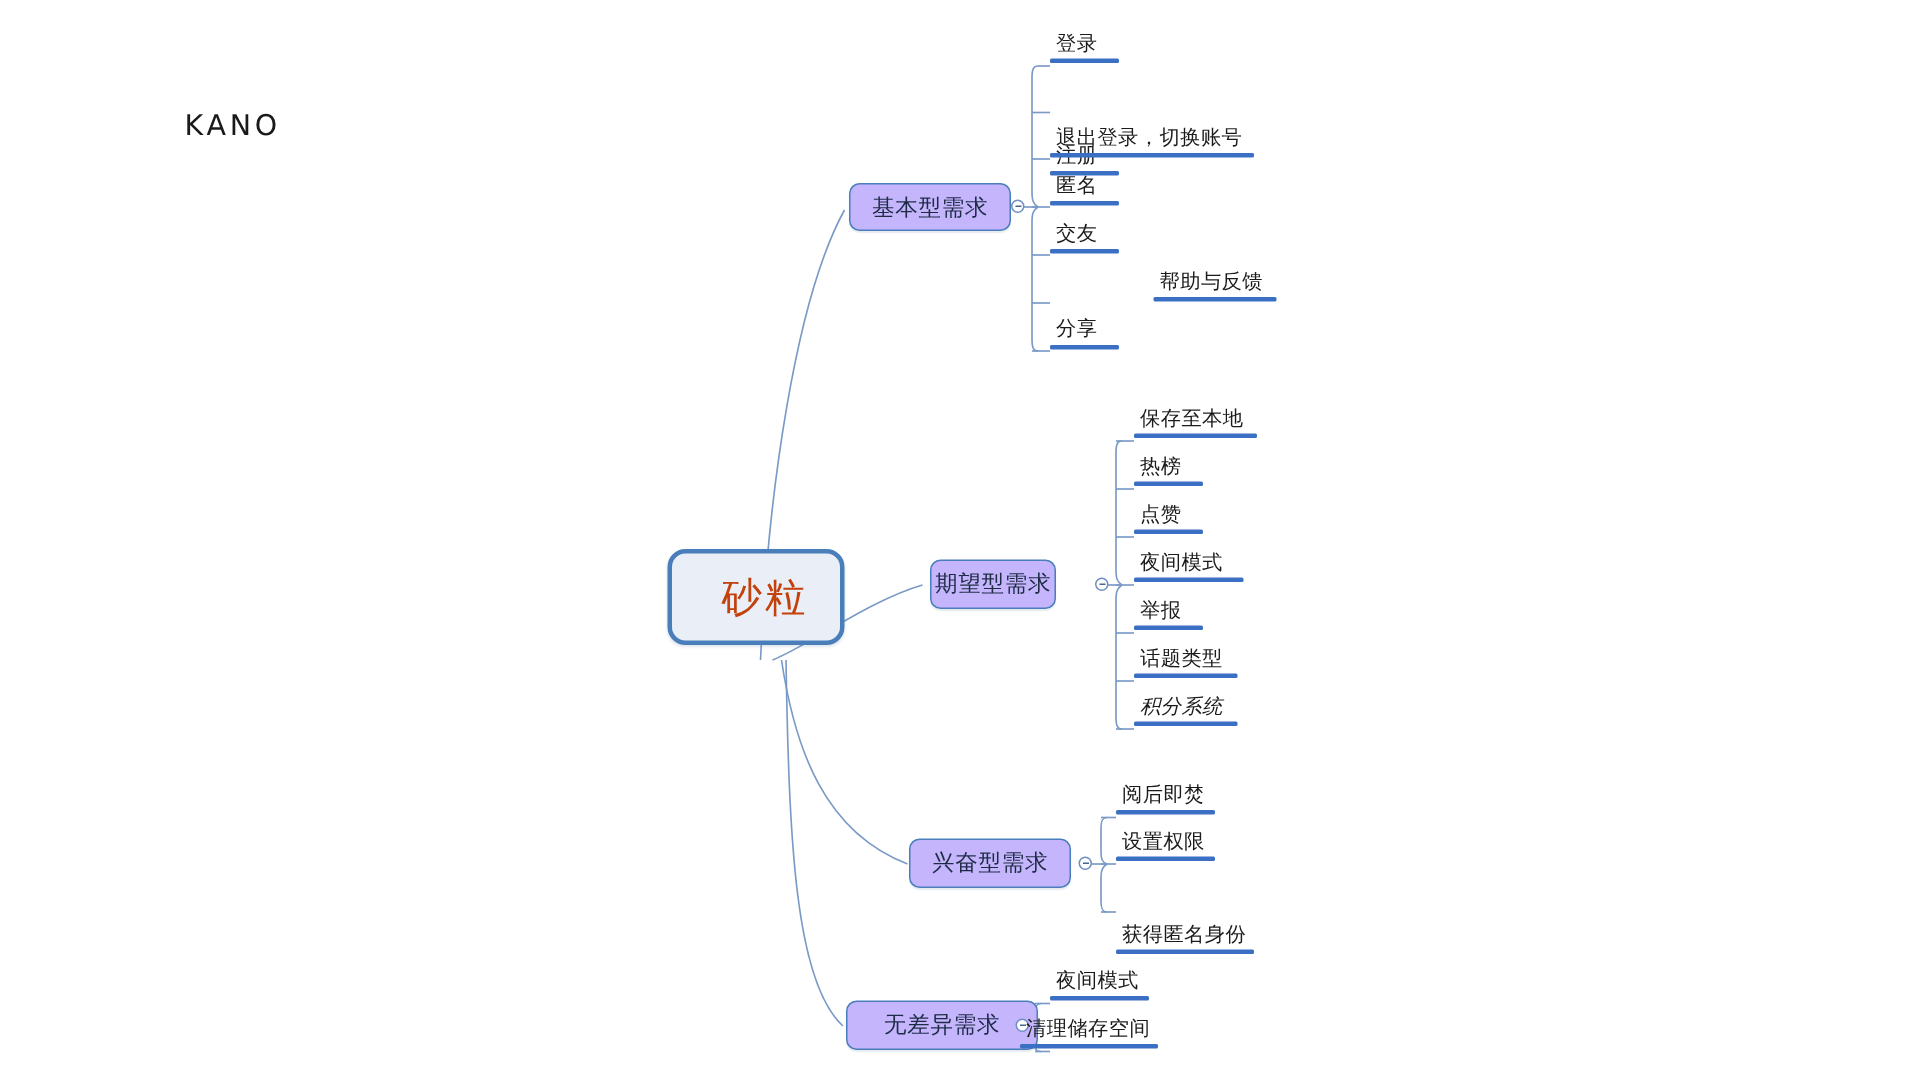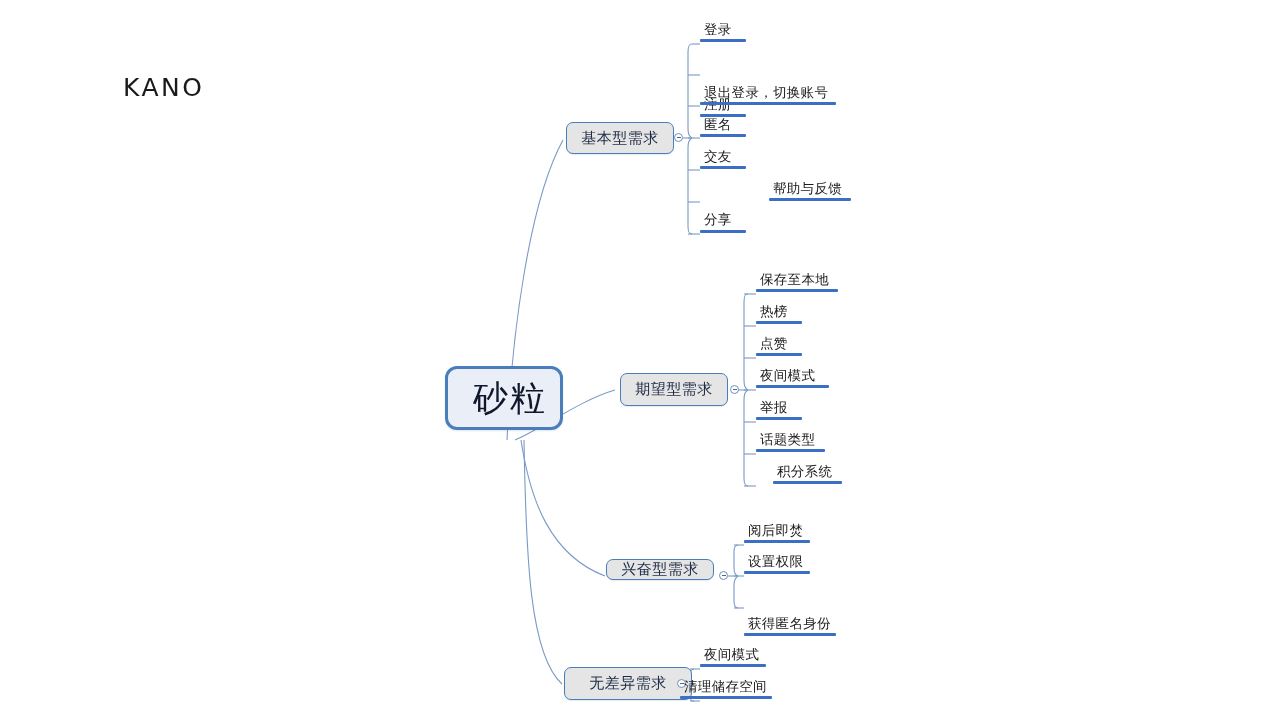--- a/index.html
+++ b/index.html
@@ -27,54 +27,54 @@
     left: 0; top: 0;
     width: 1279px;
     height: 720px;
     pointer-events: none;
   }
 
   .corner-title {
     position: absolute;
     left: 123px;
     top: 73px;
-    font-size: 25px;
+    font-size: 19px;
     letter-spacing: 2.5px;
     color: #1a1a1a;
     font-family: "DejaVu Sans", "Liberation Sans", sans-serif;
     white-space: nowrap;
   }
 
   
   .root-node {
     position: absolute;
     box-sizing: border-box;
     border: 3px solid #4a7ebb;
     border-radius: 12px;
     background: #eaeff7;
     display: flex;
     align-items: center;
     justify-content: center;
     box-shadow: 0 1px 2px rgba(80,110,150,0.18);
   }
   .root-node .node-text {
-    font-size: 35px;
-    color: #0f172a;
+    font-size: 27px;
+    color: #c2410c;
     letter-spacing: 2px;
     white-space: nowrap;
     margin-left: 12px;
   }
 
   
   .branch-node {
     position: absolute;
     box-sizing: border-box;
     border: 1.4px solid #4a7ebb;
     border-radius: 7px;
-    background: #e5e5e5;
+    background: #c4b5fd;
     display: flex;
     align-items: center;
     justify-content: center;
     box-shadow: 0 1px 1px rgba(80,110,150,0.14);
   }
   .branch-node .node-text {
     font-size: 15px;
     color: #1d2b45;
     white-space: nowrap;
     letter-spacing: 0.5px;
@@ -211,21 +211,21 @@
   </div>
   <div class="leaf" style="left:741px; top:180px;margin-left:28px;">
     <span class="leaf-text">帮助与反馈</span>
     <span class="leaf-underline" style="width:82px;"></span>
   </div>
   <div class="leaf" style="left:700px; top:212px;font-family:Liberation Mono, monospace;">
     <span class="leaf-text">分享</span>
     <span class="leaf-underline" style="width:46px;"></span>
   </div>
 
-  <div class="branch-node" style="left:620px; top:373px; width:108px; height:33px;text-align:right;">
+  <div class="branch-node" style="left:620px; top:373px; width:84px; height:33px;text-align:right;">
     <span class="node-text">期望型需求</span>
   </div>
   <div class="toggle" style="left:730px; top:385px;"></div>
 
   <div class="leaf" style="left:756px; top:271px;">
     <span class="leaf-text">保存至本地</span>
     <span class="leaf-underline" style="width:82px;"></span>
   </div>
   <div class="leaf" style="left:756px; top:303px;">
     <span class="leaf-text">热榜</span>
@@ -240,26 +240,26 @@
     <span class="leaf-underline" style="width:73px;"></span>
   </div>
   <div class="leaf" style="left:756px; top:399px;">
     <span class="leaf-text">举报</span>
     <span class="leaf-underline" style="width:46px;"></span>
   </div>
   <div class="leaf" style="left:756px; top:431px;">
     <span class="leaf-text">话题类型</span>
     <span class="leaf-underline" style="width:69px;"></span>
   </div>
-  <div class="leaf" style="left:773px; top:463px;">
+  <div class="leaf" style="left:756px; top:463px;font-style:italic;">
     <span class="leaf-text">积分系统</span>
     <span class="leaf-underline" style="width:69px;"></span>
   </div>
 
-  <div class="branch-node" style="left:606px; top:559px; width:108px; height:21px;">
+  <div class="branch-node" style="left:606px; top:559px; width:108px; height:33px;">
     <span class="node-text">兴奋型需求</span>
   </div>
   <div class="toggle" style="left:719px; top:571px;"></div>
 
   <div class="leaf" style="left:744px; top:522px;">
     <span class="leaf-text">阅后即焚</span>
     <span class="leaf-underline" style="width:66px;"></span>
   </div>
   <div class="leaf" style="left:744px; top:553px;">
     <span class="leaf-text">设置权限</span>

